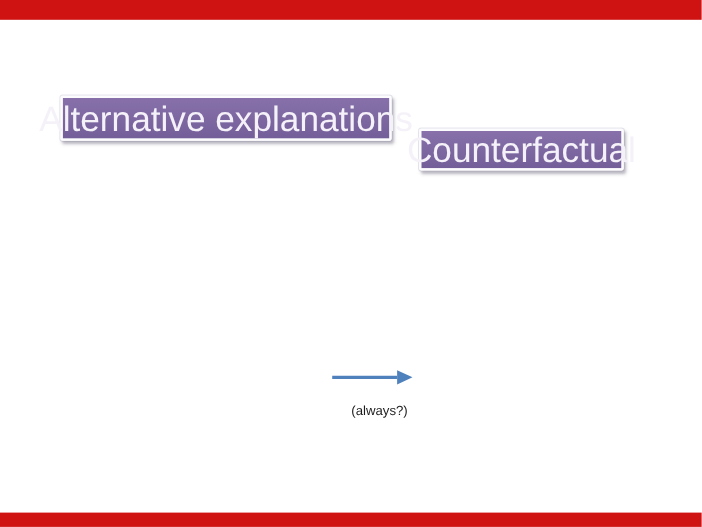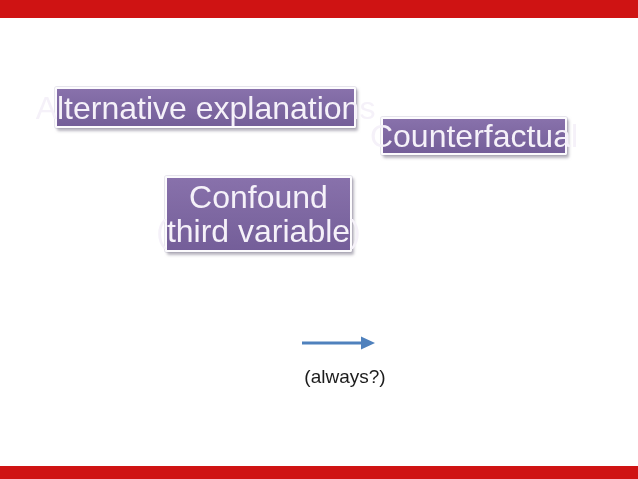--- a/index.html
+++ b/index.html
@@ -58,43 +58,39 @@
     top:332px;
     width:78px;
     height:22px;
   }
   .arrow-caption{
     position:absolute;
     left:298px;
     top:366px;
     width:94px;
     text-align:center;
-    font-size:19px;
+    font-size:12px;
     color:#1c1c1c;
   }
 </style>
 </head>
 <body>
 
 <div class="slide">
 
   <div class="accent-bar top"></div>
 
   <div class="pbox box-alt">
     <span>Alternative explanations</span>
   </div>
 
   <div class="pbox box-counter">
     <span>Counterfactual</span>
   </div>
 
-  <div class="pbox box-confound">
-    <span>Confound</span>
-    <span>(third variable)</span>
-  </div>
 
 
   <div class="arrow-wrap">
     <svg width="78" height="22" viewBox="0 0 78 22">
       <line x1="2" y1="11" x2="61" y2="11" stroke-width="3" stroke="#4f81bd"></line>
       <polygon points="61,4.5 75,11 61,17.5" fill="#4f81bd"></polygon>
     </svg>
   </div>
 
 

